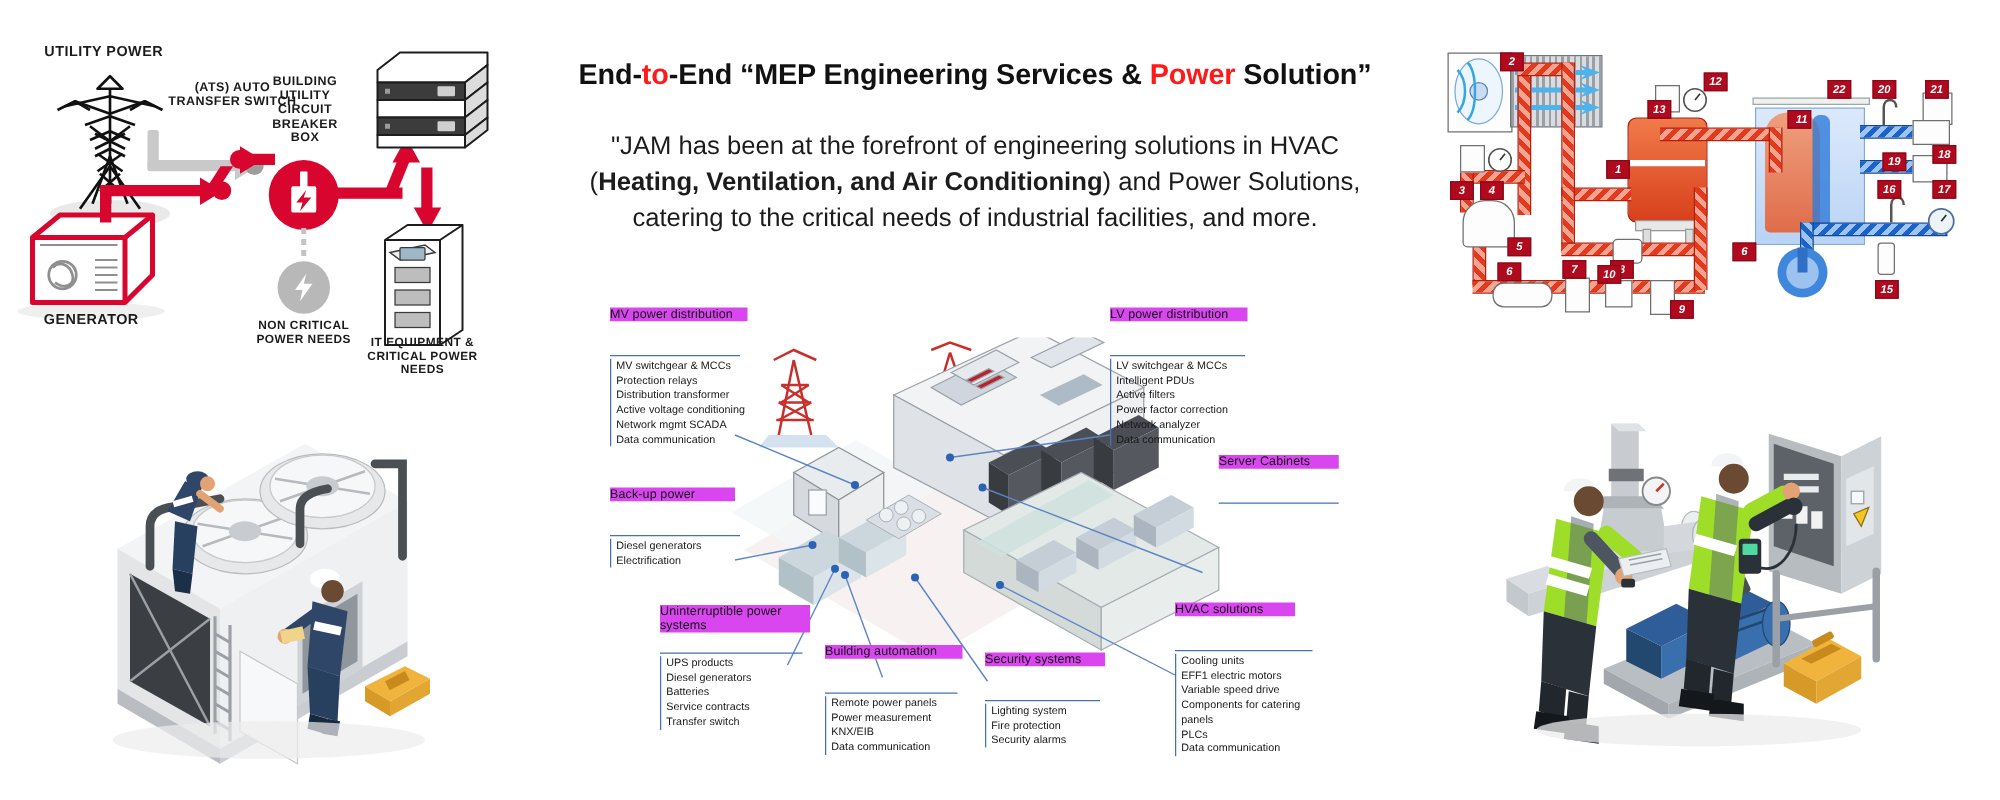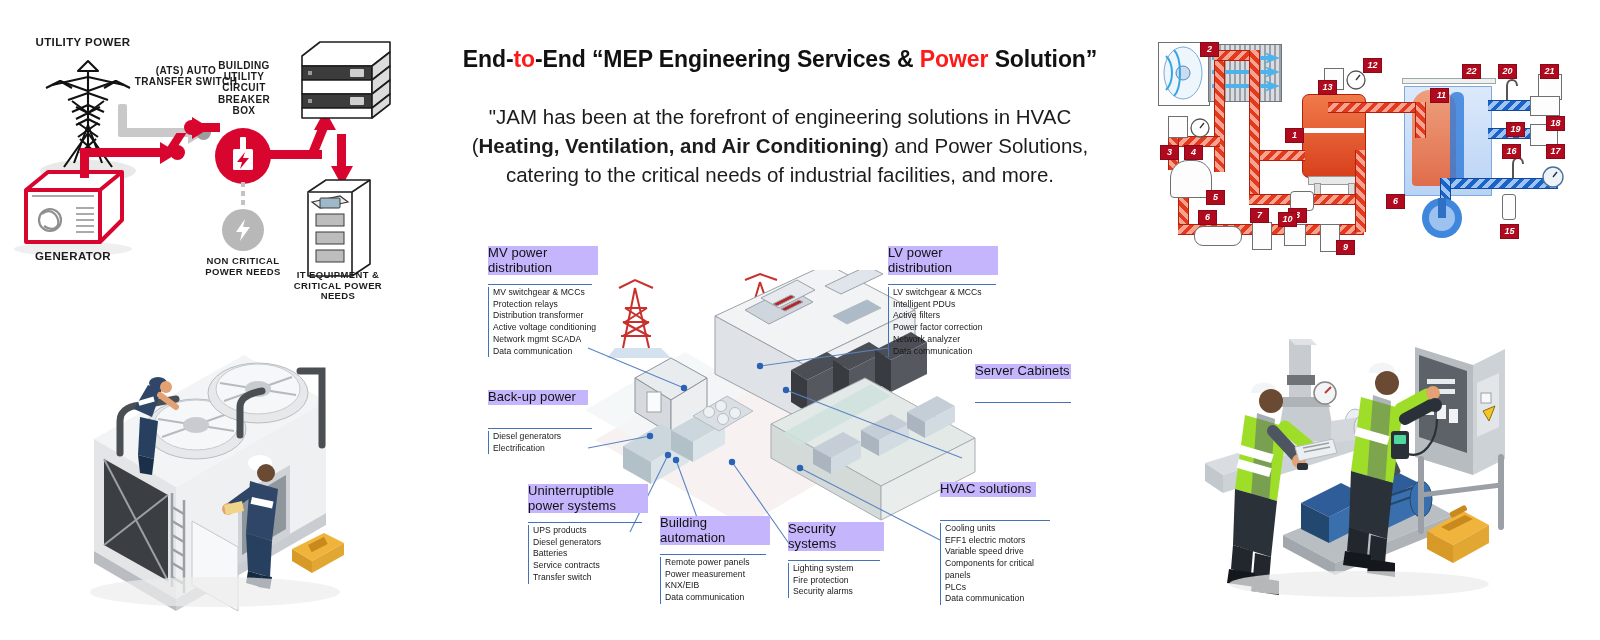--- a/index.html
+++ b/index.html
@@ -52,22 +52,22 @@
     letter-spacing:-0.1px;
   }
   #headline .hl-red{color:#FF1A1A;}
   #intro-paragraph{
     margin-top:27px;font-size:20.5px;line-height:1.42;text-align:center;color:#1c1c1c;
   }
   #intro-paragraph b{font-weight:bold;}
 
   
   #mep-infographic{left:470px;top:240px;width:630px;height:395px;}
-  .cg-title{position:absolute;font-size:13px;line-height:1.12;color:#111;font-weight:normal;
-            background:#c4b5fd;letter-spacing:.1px;}
+  .cg-title{position:absolute;font-size:10px;line-height:1.12;color:#111;font-weight:normal;
+            background:#d946ef;letter-spacing:.1px;}
   .cg-list{position:absolute;font-size:8.6px;line-height:11.7px;color:#171717;
            border-left:1.4px solid #4472b8;padding-left:4px;letter-spacing:.05px;}
   .cg-underline{position:absolute;height:1.4px;background:#4472b8;}
 
   
   .iso{position:absolute;}
 
   
   #hvac-schematic{left:1150px;top:28px;width:430px;height:245px;}
   .cal{position:absolute;background:#B00A1E;color:#fff;font-style:italic;font-weight:bold;
@@ -417,21 +417,21 @@
 
     <div class="cg-title nosel" style="left:505px;top:124px;width:96px;">Server Cabinets</div>
     <div class="cg-underline" style="left:505px;top:162px;width:96px;"></div>
 
     <div class="cg-title nosel" style="left:470px;top:242px;width:96px;">HVAC solutions</div>
     <div class="cg-underline" style="left:470px;top:280px;width:110px;"></div>
     <div class="cg-list" style="left:470px;top:283px;width:112px;">
       <div>Cooling units</div>
       <div>EFF1 electric motors</div>
       <div>Variable speed drive</div>
-      <div>Components for critical panels</div>
+      <div>Components for catering panels</div>
       <div>PLCs</div>
       <div>Data communication</div>
     </div>
   </div>
 
   <div class="abs" id="hvac-schematic">
 
     <div class="dev" style="left:8px;top:14px;width:50px;height:62px;"></div>
     <svg class="abs" style="left:10px;top:16px;" width="46" height="58">
       <ellipse cx="23" cy="29" rx="19" ry="26" fill="#eef6fd" stroke="#7da9d6" stroke-width="1"></ellipse>

